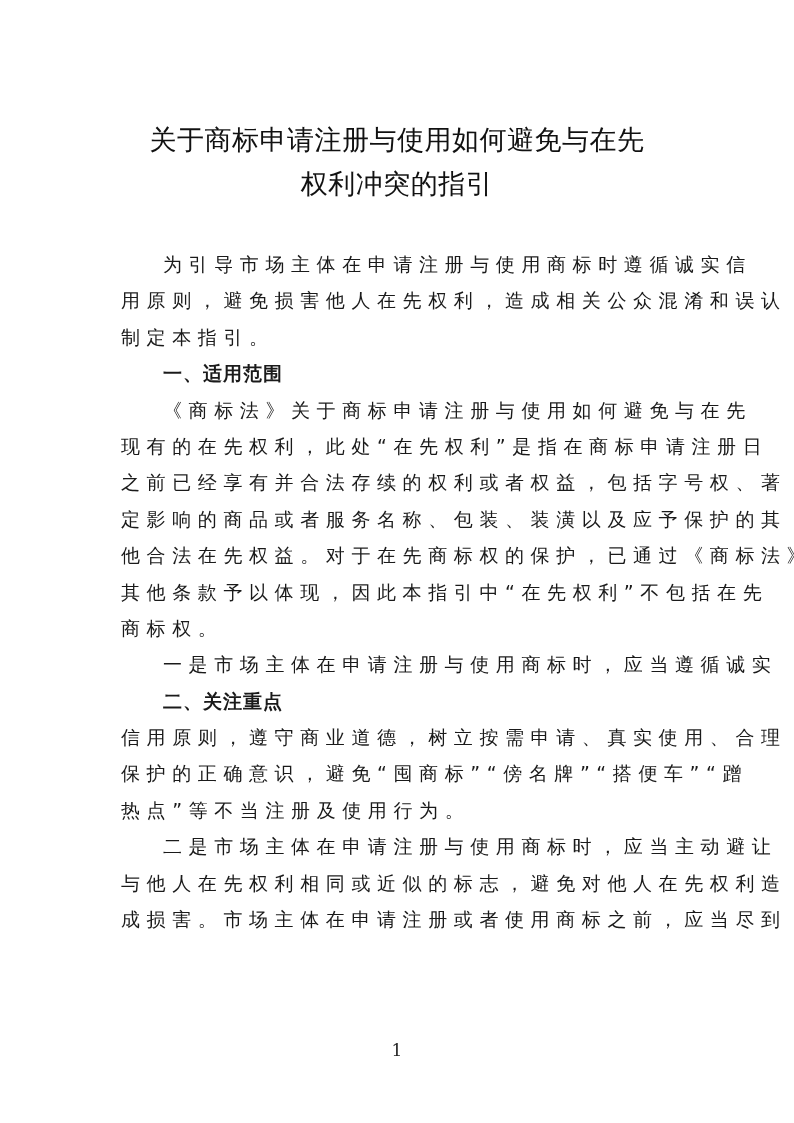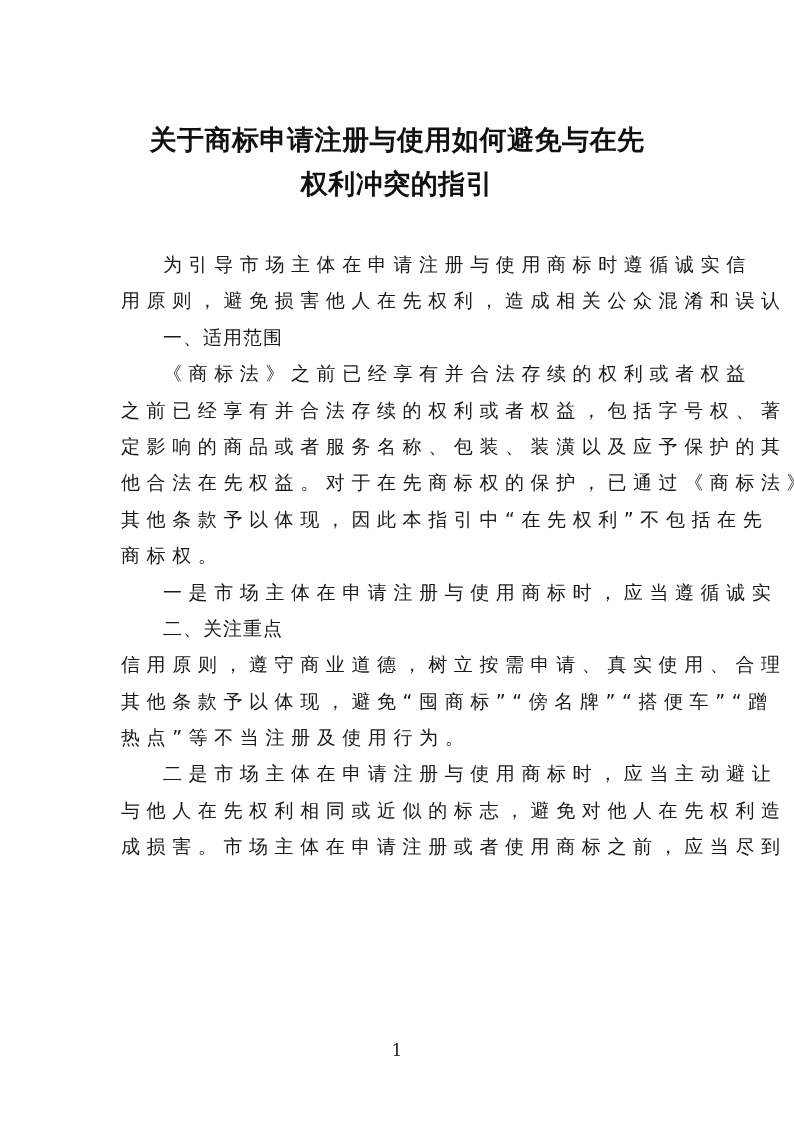--- a/index.html
+++ b/index.html
@@ -1,58 +1,60 @@
 <!DOCTYPE html>
 <html><head>
   <meta charset="utf-8">
   <style>
     html, body { margin: 0; padding: 0; background: #ffffff; }
     body { width: 794px; height: 1123px; position: relative; overflow: hidden; color: #111; }
     .page { position: absolute; left: 0; top: 0; width: 794px; height: 1123px; background: #fff; }
     .title {
       position: absolute; left: 100px; width: 594px; top: 118px;
-      text-align: center; font-family: "DejaVu Serif", serif; font-weight: bold;
+      text-align: center; font-family: "DejaVu Serif", serif; font-weight: normal;
       font-size: 27px; line-height: 44px; letter-spacing: 0.5px; color: #111;
     }
     .body {
       position: absolute; left: 121px; top: 246px; width: 556px;
       font-family: "DejaVu Sans", sans-serif; font-size: 19px;
       line-height: 36.4px; color: #1a1a1a; letter-spacing: 6.6px;
     }
     .line { white-space: nowrap; height: 36.4px; }
     .indent { padding-left: 42px; }
-    .heading { font-weight: normal; letter-spacing: 1px; padding-left: 42px; }
+    .heading { font-weight: bold; letter-spacing: 1px; padding-left: 42px; }
     .page-num {
       position: absolute; left: 0; width: 794px; top: 1040px; text-align: center;
       font-family: "DejaVu Serif", serif; font-size: 17px; color: #222;
     }
   </style>
 </head>
 <body>
 
 <div class="page">
   <div class="title">
     <div>关于商标申请注册与使用如何避免与在先</div>
     <div>权利冲突的指引</div>
   </div>
 
   <div class="body" id="body">
       <div class="line indent">为引导市场主体在申请注册与使用商标时遵循诚实信</div>
       <div class="line">用原则，避免损害他人在先权利，造成相关公众混淆和误认，</div>
+      <div class="line">制定本指引。</div>
       <div class="line heading">一、适用范围</div>
-      <div class="line indent">《商标法》之前已经享有并合法存续的权利或者权益</div>
+      <div class="line indent">《商标法》关于商标申请注册与使用如何避免与在先</div>
+      <div class="line">现有的在先权利，此处“在先权利”是指在商标申请注册日</div>
       <div class="line">之前已经享有并合法存续的权利或者权益，包括字号权、著</div>
       <div class="line">定影响的商品或者服务名称、包装、装潢以及应予保护的其</div>
       <div class="line">他合法在先权益。对于在先商标权的保护，已通过《商标法》</div>
       <div class="line">其他条款予以体现，因此本指引中“在先权利”不包括在先</div>
       <div class="line">商标权。</div>
       <div class="line indent">一是市场主体在申请注册与使用商标时，应当遵循诚实</div>
       <div class="line heading">二、关注重点</div>
       <div class="line">信用原则，遵守商业道德，树立按需申请、真实使用、合理</div>
-      <div class="line">其他条款予以体现，避免“囤商标”“傍名牌”“搭便车”“蹭</div>
+      <div class="line">保护的正确意识，避免“囤商标”“傍名牌”“搭便车”“蹭</div>
       <div class="line">热点”等不当注册及使用行为。</div>
       <div class="line indent">二是市场主体在申请注册与使用商标时，应当主动避让</div>
       <div class="line">与他人在先权利相同或近似的标志，避免对他人在先权利造</div>
       <div class="line">成损害。市场主体在申请注册或者使用商标之前，应当尽到</div>
     </div>
 
   <div class="page-num">1</div>
 </div>
 
 </body></html>

